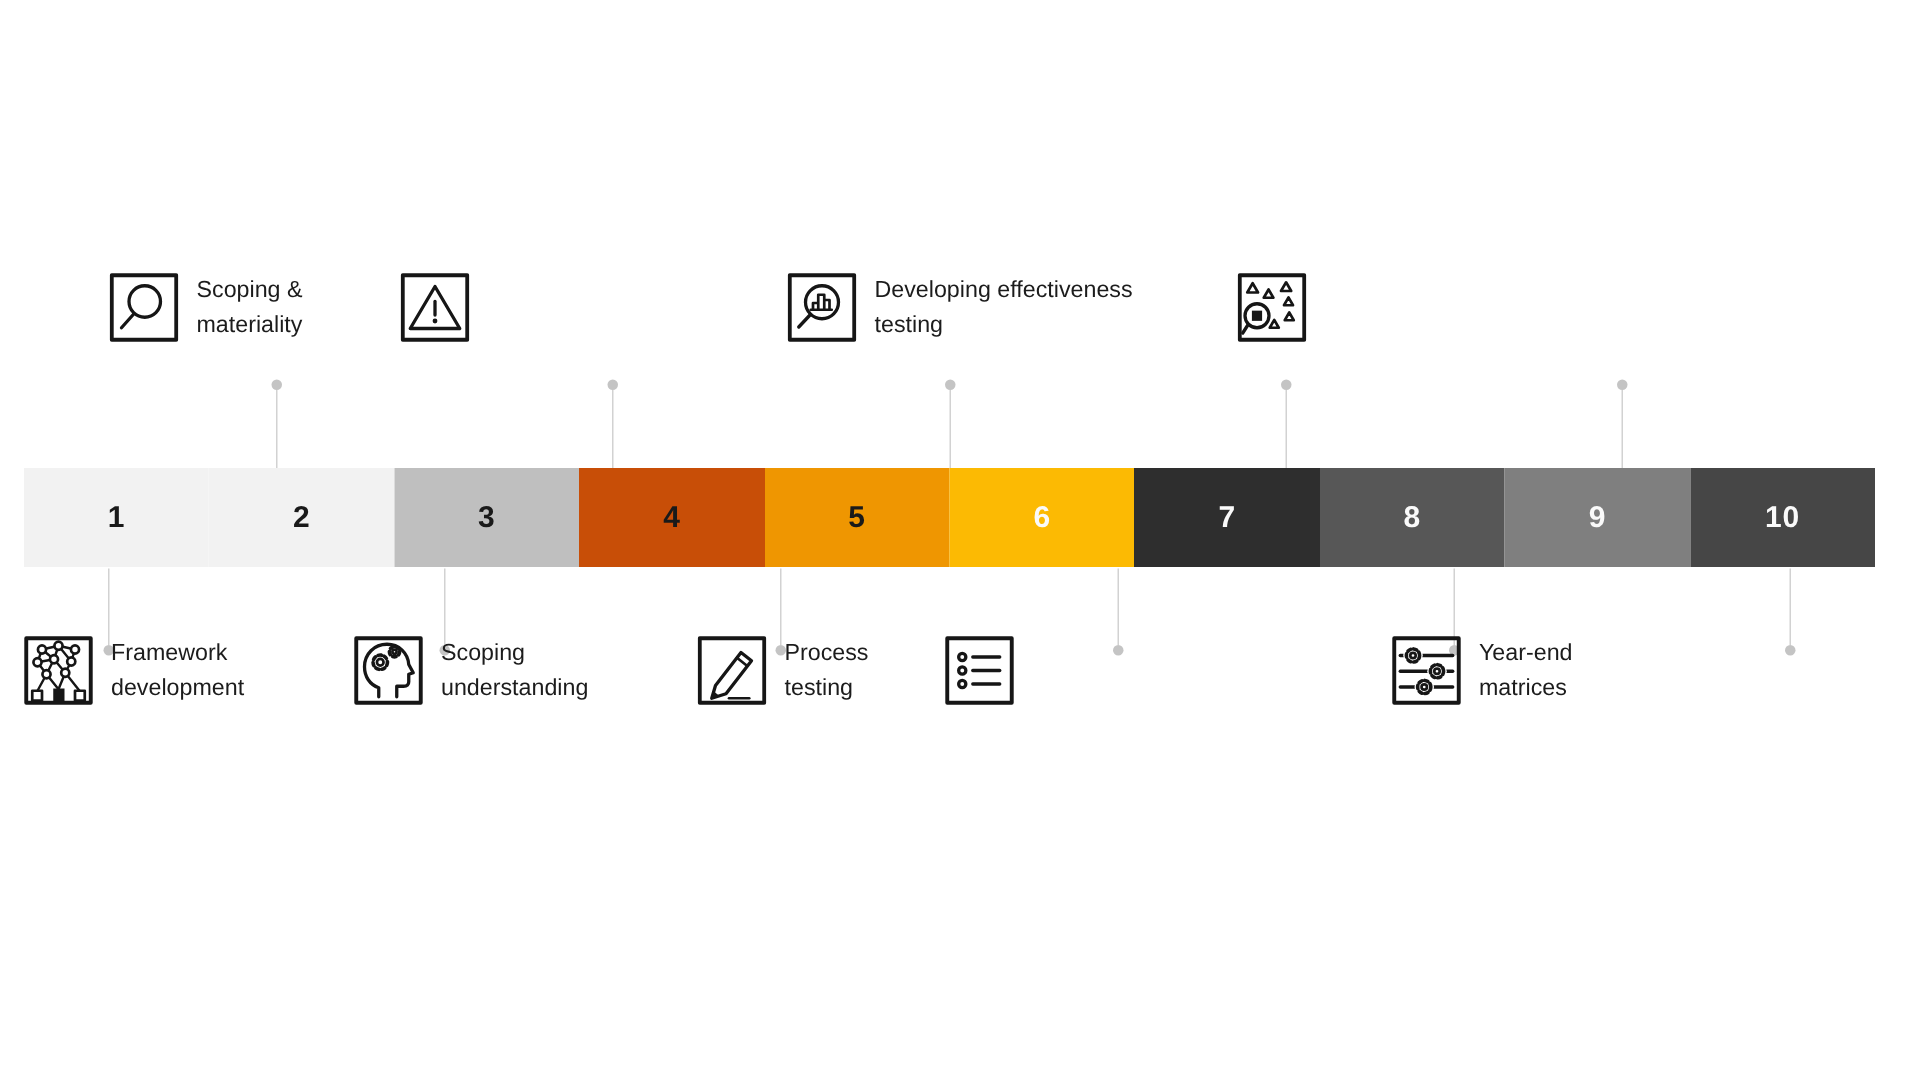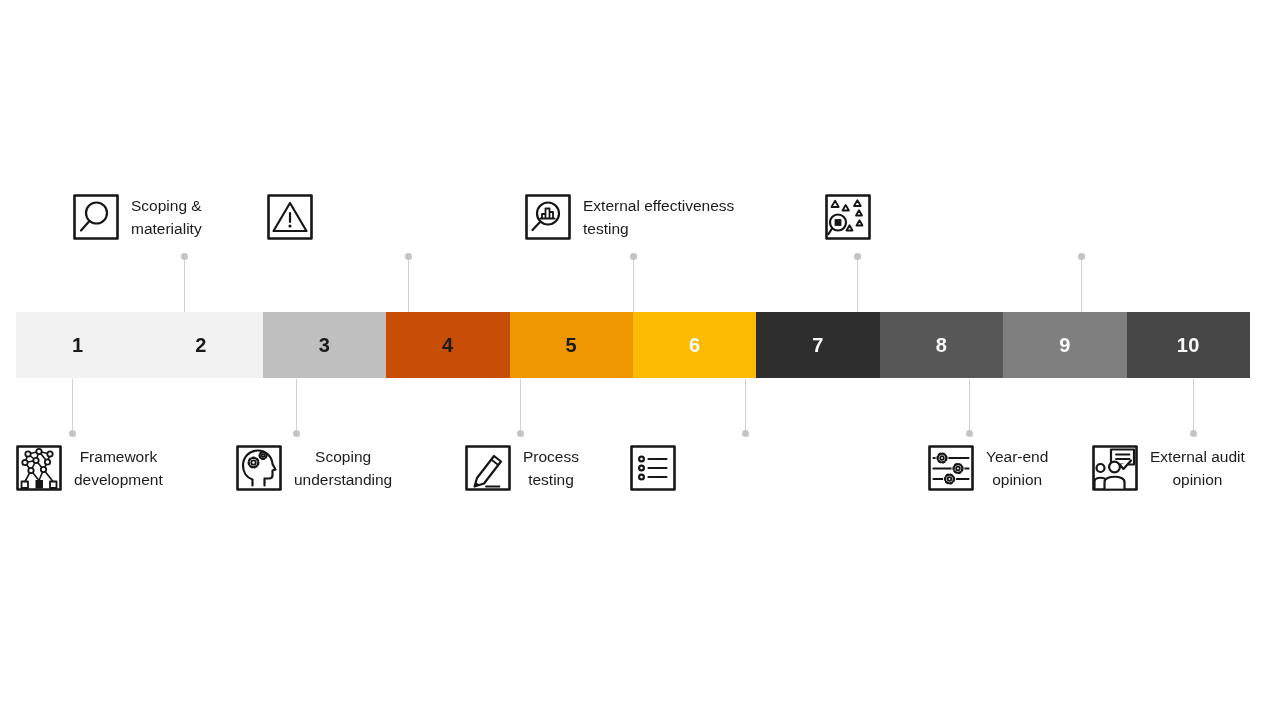--- a/index.html
+++ b/index.html
@@ -19,22 +19,22 @@
   .conn-top .dot { top:0; }
   .conn-top .line { top:7px; height:52px; }
   .conn-bot { top:379px; height:58px; }
   .conn-bot .line { top:0; height:51px; }
   .conn-bot .dot { top:51px; }
   .ct2{left:181px}.ct4{left:405px}.ct6{left:630px}.ct8{left:854px}.ct10{left:1078px}
   .cb1{left:69px}.cb3{left:293px}.cb5{left:517px}.cb7{left:742px}.cb9{left:966px}.cb11{left:1190px}
 
   
   .lbl { position:absolute; display:flex; align-items:center; gap:12px; }
-  .lbl-top { top:194px; }
-  .lbl-bot { top:445px;text-align:center; }
+  .lbl-top { top:182px; }
+  .lbl-bot { top:424px; }
   .t1{left:73px}.t2{left:267px}.t3{left:525px}.t4{left:825px}.t5{left:1037px}
   .b1{left:16px}.b2{left:236px}.b3{left:465px}.b4{left:630px}.b5{left:928px}.b6{left:1092px}
   .lbl-text { font-size:15.5px; line-height:23px; color:#1c1c1c; white-space:pre-line; }
   .ic { width:46px; height:46px; flex:0 0 46px; }
   .ic svg { display:block; width:46px; height:46px; stroke:#161616; fill:none;
             stroke-linecap:round; stroke-linejoin:round; }
   .ic .bd { stroke-width:2.6; }
   .ic .s2 { stroke-width:2.2; }
   .ic .s18 { stroke-width:1.8; }
   .ic .s16 { stroke-width:1.6; }
@@ -151,21 +151,21 @@
 
   <div class="lbl lbl-top t3">
     <span class="ic">
       <svg viewBox="0 0 46 46">
           <rect class="bd" x="1.5" y="1.5" width="43" height="43"></rect>
           <circle class="s2" cx="23" cy="19.5" r="11"></circle>
           <line class="s2" x1="15" y1="28" x2="7.5" y2="36"></line>
           <path class="s18" d="M17 24.5 V20 H20.5 V24.5 M20.5 24.5 V14.5 H24.5 V24.5 M24.5 24.5 V18 H28 V24.5 M15.5 24.5 H29.5"></path>
         </svg>
     </span>
-    <span class="lbl-text">External effectiveness
+    <span class="lbl-text">Developing effectiveness
 testing</span>
   </div>
 
   <div class="lbl lbl-top t4">
     <span class="ic">
       <svg viewBox="0 0 46 46">
           <rect class="bd" x="1.5" y="1.5" width="43" height="43"></rect>
         <path class="s18" d="M6.5 13 l3.6 -6.2 l3.6 6.2 Z"></path>
         <path class="s18" d="M17.5 16.5 l3.2 -5.5 l3.2 5.5 Z"></path>
         <path class="s18" d="M29 12 l3.4 -5.8 l3.4 5.8 Z"></path>
@@ -257,34 +257,17 @@
           <circle class="s18 wfill" cx="14" cy="13" r="1.8"></circle>
         <circle class="wfill" cx="30" cy="23.5" r="6.5" stroke="none"></circle>
           <circle class="teeth" cx="30" cy="23.5" r="4.4"></circle>
           <circle class="s18 wfill" cx="30" cy="23.5" r="1.8"></circle>
         <circle class="wfill" cx="21.5" cy="34" r="6.5" stroke="none"></circle>
           <circle class="teeth" cx="21.5" cy="34" r="4.4"></circle>
           <circle class="s18 wfill" cx="21.5" cy="34" r="1.8"></circle>
         </svg>
     </span>
     <span class="lbl-text">Year-end
-opinion</span>
-  </div>
-
-  <div class="lbl lbl-bot b6">
-    <span class="ic">
-      <svg viewBox="0 0 46 46">
-          <rect class="bd" x="1.5" y="1.5" width="43" height="43"></rect>
-        <rect class="s2 wfill" x="19" y="4.5" width="23" height="15"></rect>
-        <line class="s18" x1="24" y1="9.5" x2="37.5" y2="9.5"></line>
-          <line class="s18" x1="24" y1="14" x2="37.5" y2="14"></line>
-        <path class="s2 wfill" d="M28 20 l3.5 4 l7.5 -8.5" fill="none"></path>
-        <circle class="s2 wfill" cx="8.5" cy="23" r="4"></circle>
-        <path class="s2 wfill" d="M2.5 43.5 V36.5 C2.5 31.5 14.5 31.5 14.5 36.5"></path>
-        <circle class="s2 wfill" cx="22.5" cy="22" r="5.4"></circle>
-        <path class="s2 wfill" d="M12.5 43.5 V37 C12.5 30 32.5 30 32.5 37 V43.5"></path>
-        </svg>
-    </span>
-    <span class="lbl-text">External audit
-opinion</span>
-  </div>
+matrices</span>
+  </div>
+
 
 </div>
 
 </body></html>

